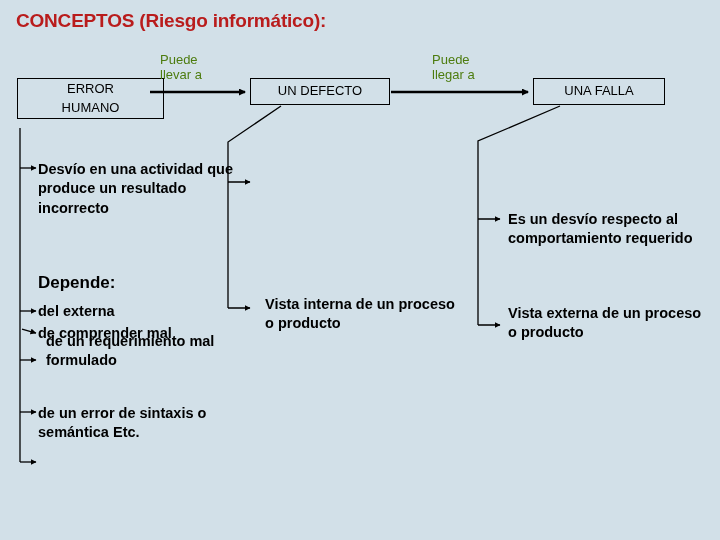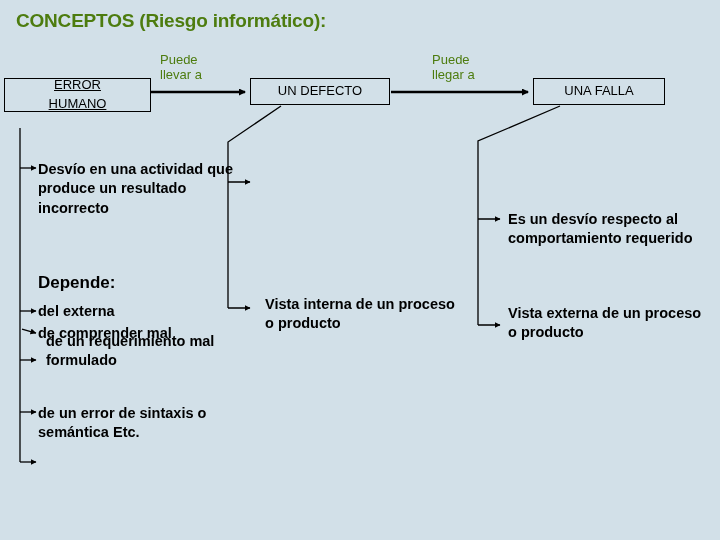--- a/index.html
+++ b/index.html
@@ -31,43 +31,42 @@
     position: absolute;
     box-sizing: border-box;
   }
 
   
   .title {
     left: 16px;
     top: 10px;
     font-size: 19px;
     font-weight: bold;
-    color: #4d7c0f;
+    color: #b91c1c;
     letter-spacing: -0.2px;
     white-space: nowrap;
   }
 
   
   .box {
     border: 1px solid #000000;
     background: transparent;
     display: flex;
     align-items: center;
     justify-content: center;
     text-align: center;
     font-size: 13px;
     color: #000000;
     line-height: 1.45;
   }
   #box-error-humano {
-    left: 4px;
+    left: 17px;
     top: 78px;
     width: 147px;
-    height: 34px;
-    text-decoration: underline;
+    height: 41px;
   }
   #box-un-defecto {
     left: 250px;
     top: 78px;
     width: 140px;
     height: 27px;
   }
   #box-una-falla {
     left: 533px;
     top: 78px;

